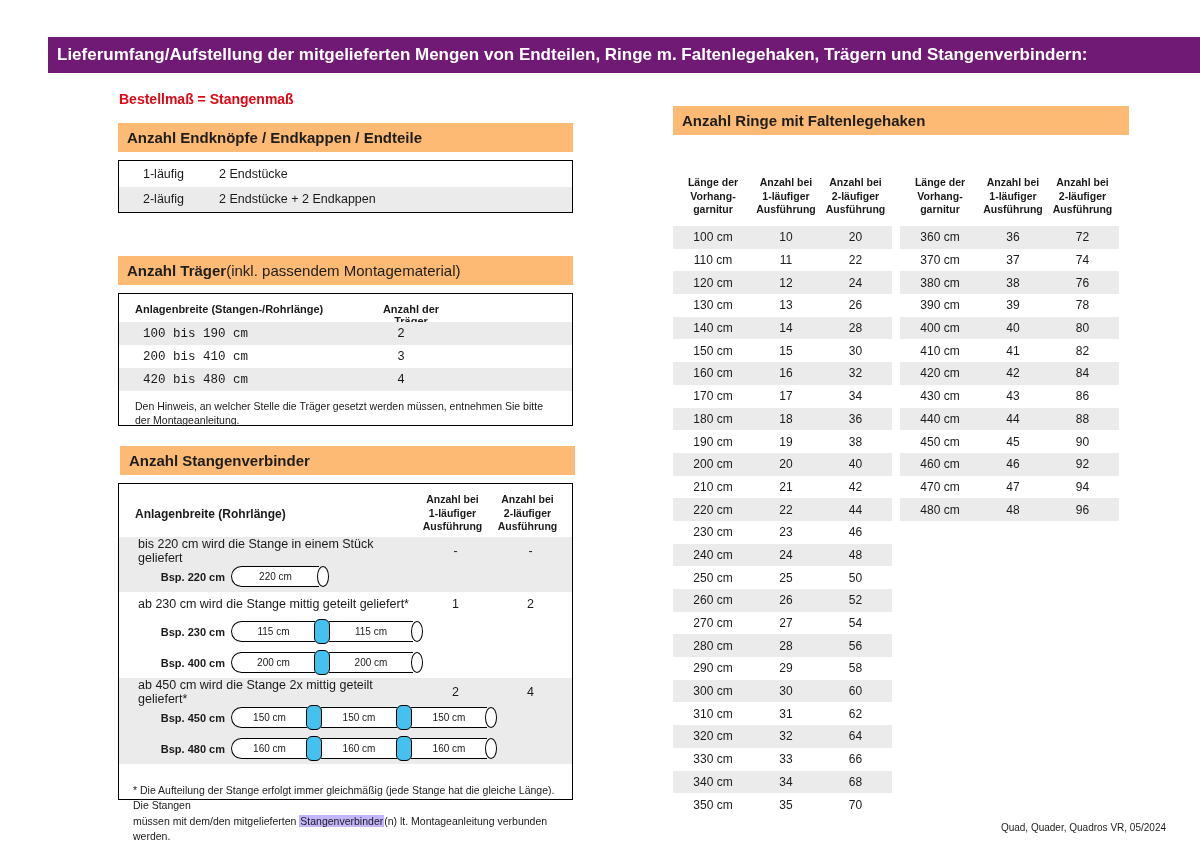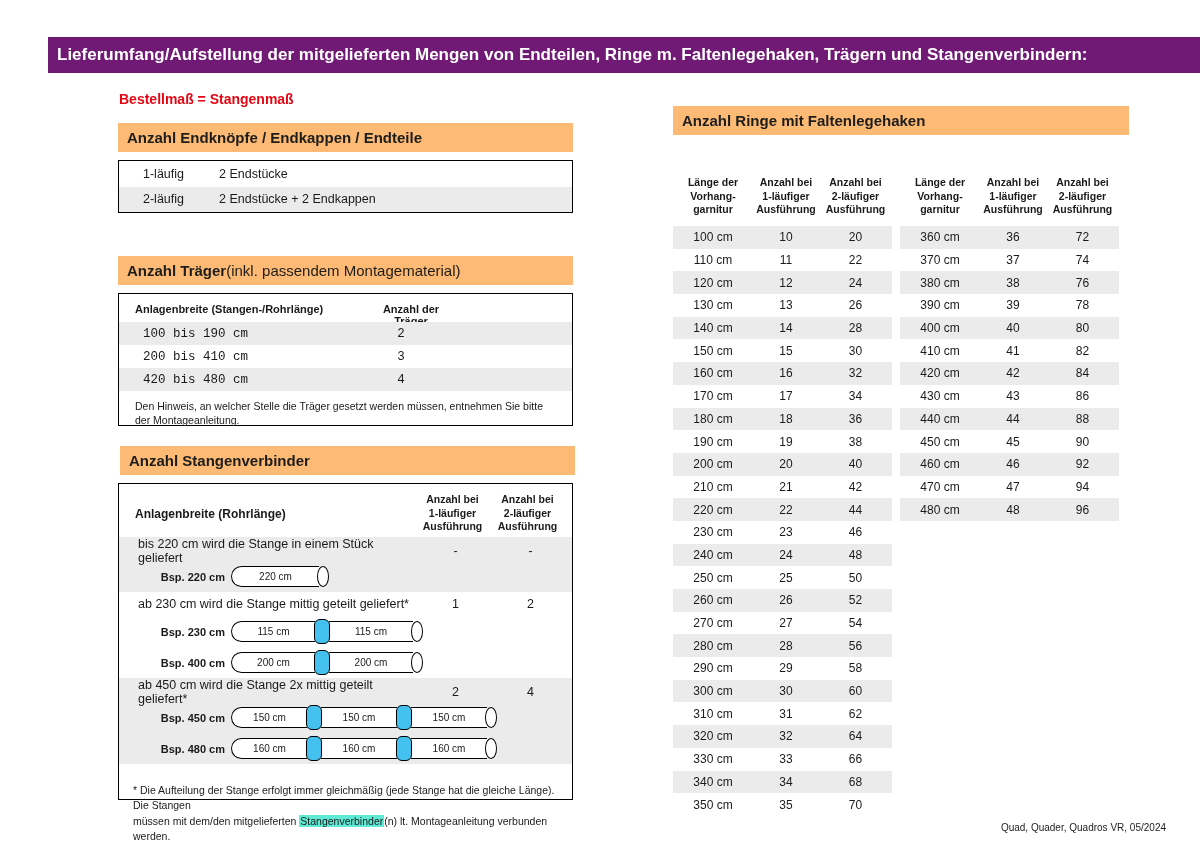--- a/index.html
+++ b/index.html
@@ -68,21 +68,21 @@
     height:21px; background:#fff; border-top:1.5px solid #000; border-bottom:1.5px solid #000;
     display:flex; align-items:center; justify-content:center; font-size:10px; flex:none;
   }
   .seg:first-child { border-left:1.5px solid #000; border-top-left-radius:10.5px; border-bottom-left-radius:10.5px; }
   .rod.n1 .seg { width:88px; }
   .rod.n2 .seg { width:84px; }
   .rod.n3 .seg { width:76px; }
   .conn { width:16px; height:25px; background:#45c1f0; border:1.5px solid #000; border-radius:6px; flex:none; z-index:2; margin:0 -1px; }
   .end { width:12px; height:21px; border:1.5px solid #000; border-radius:50%; background:#fff; flex:none; margin-left:-2px; }
   .v-foot { padding:4px 12px 0 14px; font-size:10.5px; line-height:1.45; }
-  .hl { background:#5eead4; padding:0 1px; }
+  .hl { background:#c4b5fd; padding:0 1px; }
 
   
   .ring-table { position:absolute; top:145px; width:219px; font-size:12px;margin-top:31px; }
   #ring1 { left:673px; }
   #ring2 { left:900px; }
   .ring-head { display:grid; grid-template-columns:80px 66px 73px; height:50px; align-items:start; text-align:center; font-size:10.5px; font-weight:bold; line-height:1.3; }
   .ring-rows .row { display:grid; grid-template-columns:80px 66px 73px; height:22.7px; align-items:center; text-align:center; }
   .ring-rows .row.even { background:#ebebeb; }
 
   .footer { position:absolute; left:900px; top:822px; width:266px; text-align:right; font-size:10px; color:#1d1d1b; }

